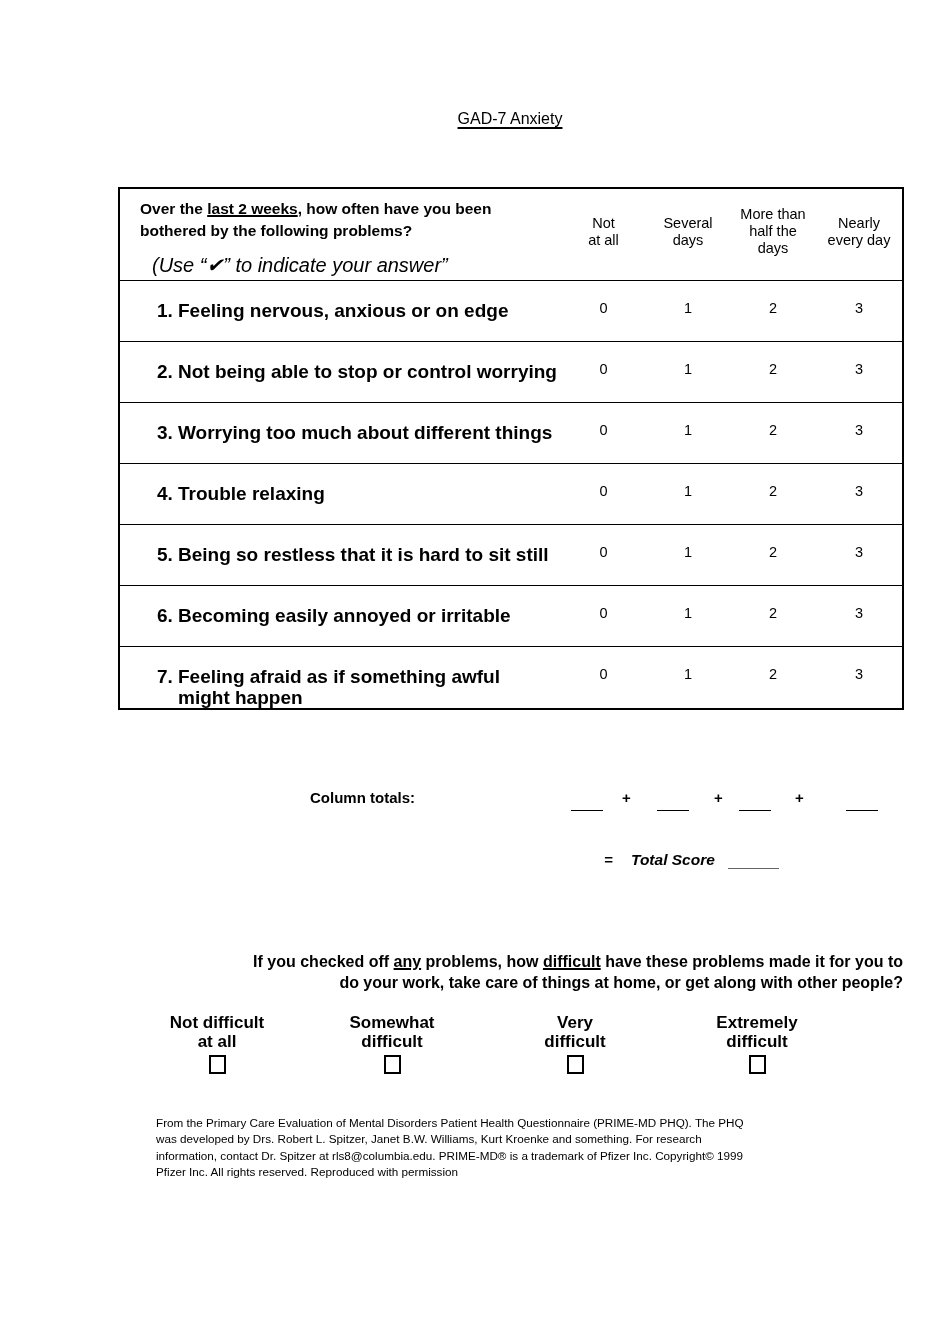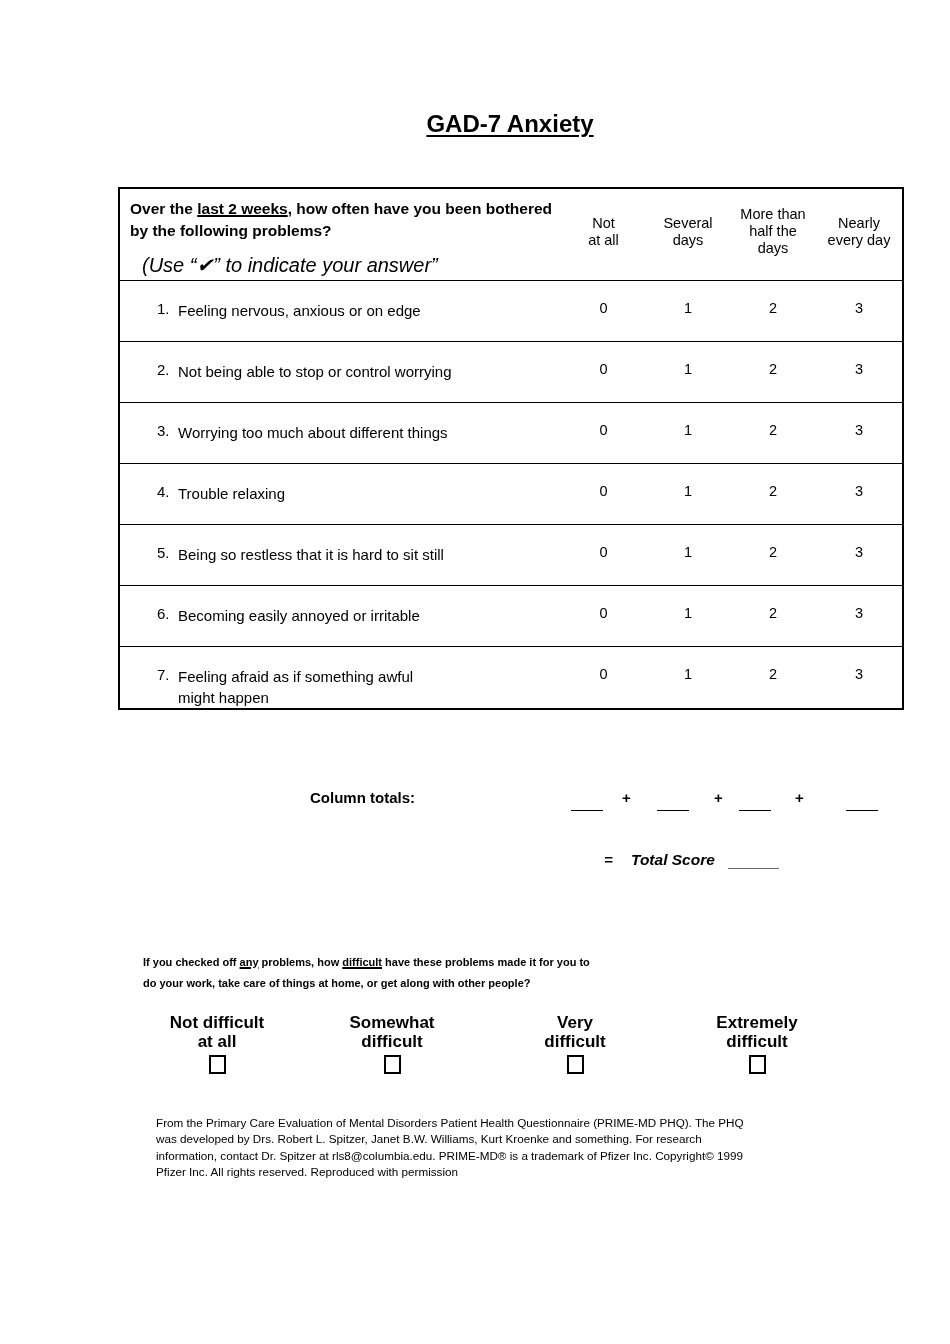--- a/index.html
+++ b/index.html
@@ -10,46 +10,46 @@
     height: 1344px;
     background: #ffffff;
     color: #000000;
     font-family: "Liberation Sans", sans-serif;
     overflow: hidden;
   }
 
   
   .title {
     position: absolute; left: 118px; top: 110px; width: 784px;
-    text-align: center; font-size: 24px; font-weight: bold;
+    text-align: center; font-size: 16px; font-weight: normal;
   }
   .title span { text-decoration: underline; text-decoration-thickness: 2px; text-underline-offset: 3px; }
 
   
   .gad-table {
     position: absolute; left: 118px; top: 187px; width: 784px;
     border-collapse: collapse; table-layout: fixed;
     border: 2px solid #000;
   }
   .gad-table tbody td { border-top: 1.5px solid #000; vertical-align: top; }
   thead tr { height: 92px; }
   tbody tr { height: 61px; }
   tbody tr.tall { height: 60px; }
 
-  .intro-cell { vertical-align: top; text-align: left; padding: 9px 4px 0 10px; font-weight: normal; margin-left: 8px; }
+  .intro-cell { vertical-align: top; text-align: left; padding: 9px 4px 0 20px; font-weight: normal; margin-left: 8px; }
   .intro-bold { font-size: 15.5px; font-weight: bold; line-height: 21.5px; }
   .intro-bold .u { text-decoration: underline; text-decoration-thickness: 1.5px; }
   .intro-note { margin-top: 12px; padding-left: 12px; font-size: 20px; font-style: italic; }
 
   .col-head {
     font-weight: normal; font-size: 14.5px; line-height: 17px;
     white-space: pre-line; vertical-align: middle; text-align: center; padding-bottom: 5px;
   }
 
-  .q-cell { padding: 19px 0 0 37px; font-size: 15px; }
+  .q-cell { padding: 19px 0 0 37px; font-size: 19px; font-weight: bold; }
   .q-num { display: inline-block; width: 21px; }
   .q-text { display: inline-block; vertical-align: top; white-space: pre-line; line-height: 21px; }
   .score-cell { text-align: center; padding-top: 19px; font-size: 14.5px; }
 
   
   .col-totals-label { position: absolute; left: 310px; top: 789px; font-size: 15px; font-weight: bold; }
   .blank { position: absolute; width: 32px; height: 20px; border-bottom: 1.5px solid #000; }
   .blank.b1 { left: 571px; top: 791px; }
   .blank.b2 { left: 657px; top: 791px; }
   .blank.b3 { left: 739px; top: 791px; }
@@ -57,21 +57,21 @@
   .plus { position: absolute; top: 789px; font-size: 15px; font-weight: bold; }
   .plus.p1 { left: 622px; } .plus.p2 { left: 714px; } .plus.p3 { left: 795px; }
 
   .equals { position: absolute; left: 604px; top: 851px; font-size: 15px; font-weight: bold; font-style: italic; }
   .total-score-label { position: absolute; left: 631px; top: 851px; font-size: 15.5px; font-weight: bold; font-style: italic; }
   .total-score-blank { position: absolute; left: 728px; top: 849px; width: 51px; height: 20px; border-bottom: 1.5px solid #666; }
 
   
   .difficulty-q {
     position: absolute; left: 143px; top: 952px; width: 760px;
-    font-size: 11px; font-weight: bold; line-height: 20.5px;
+    font-size: 16px; font-weight: bold; line-height: 20.5px; text-align: right;
   }
   .difficulty-q .u { text-decoration: underline; text-decoration-thickness: 1.5px; }
 
   .option {
     position: absolute; top: 1013px; width: 150px;
     text-align: center; font-weight: bold; font-size: 17px; line-height: 19px;
   }
   .option .opt-label { white-space: pre-line; }
   .option.o1 { left: 142px; } .option.o2 { left: 317px; } .option.o3 { left: 500px; } .option.o4 { left: 682px; }
   .checkbox { width: 17px; height: 19px; border: 2px solid #000; margin: 4px auto 0; background: #fff; }

